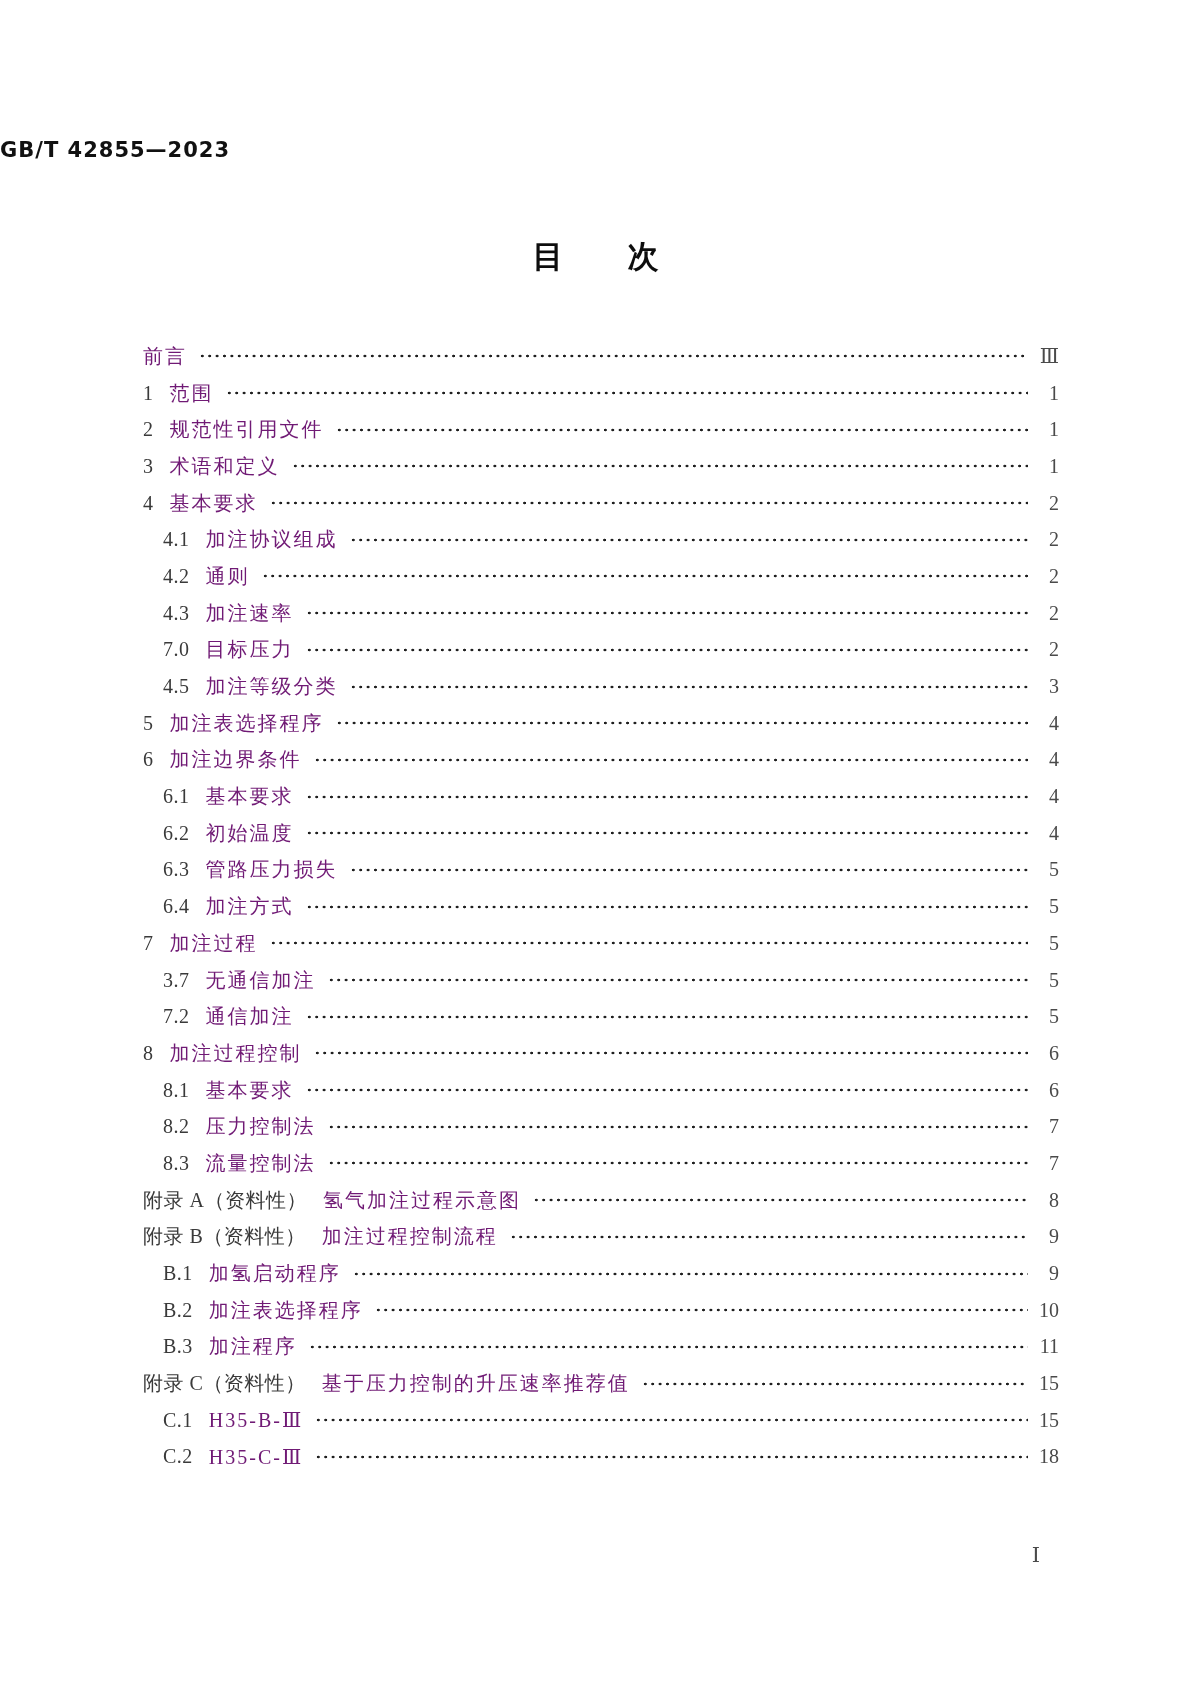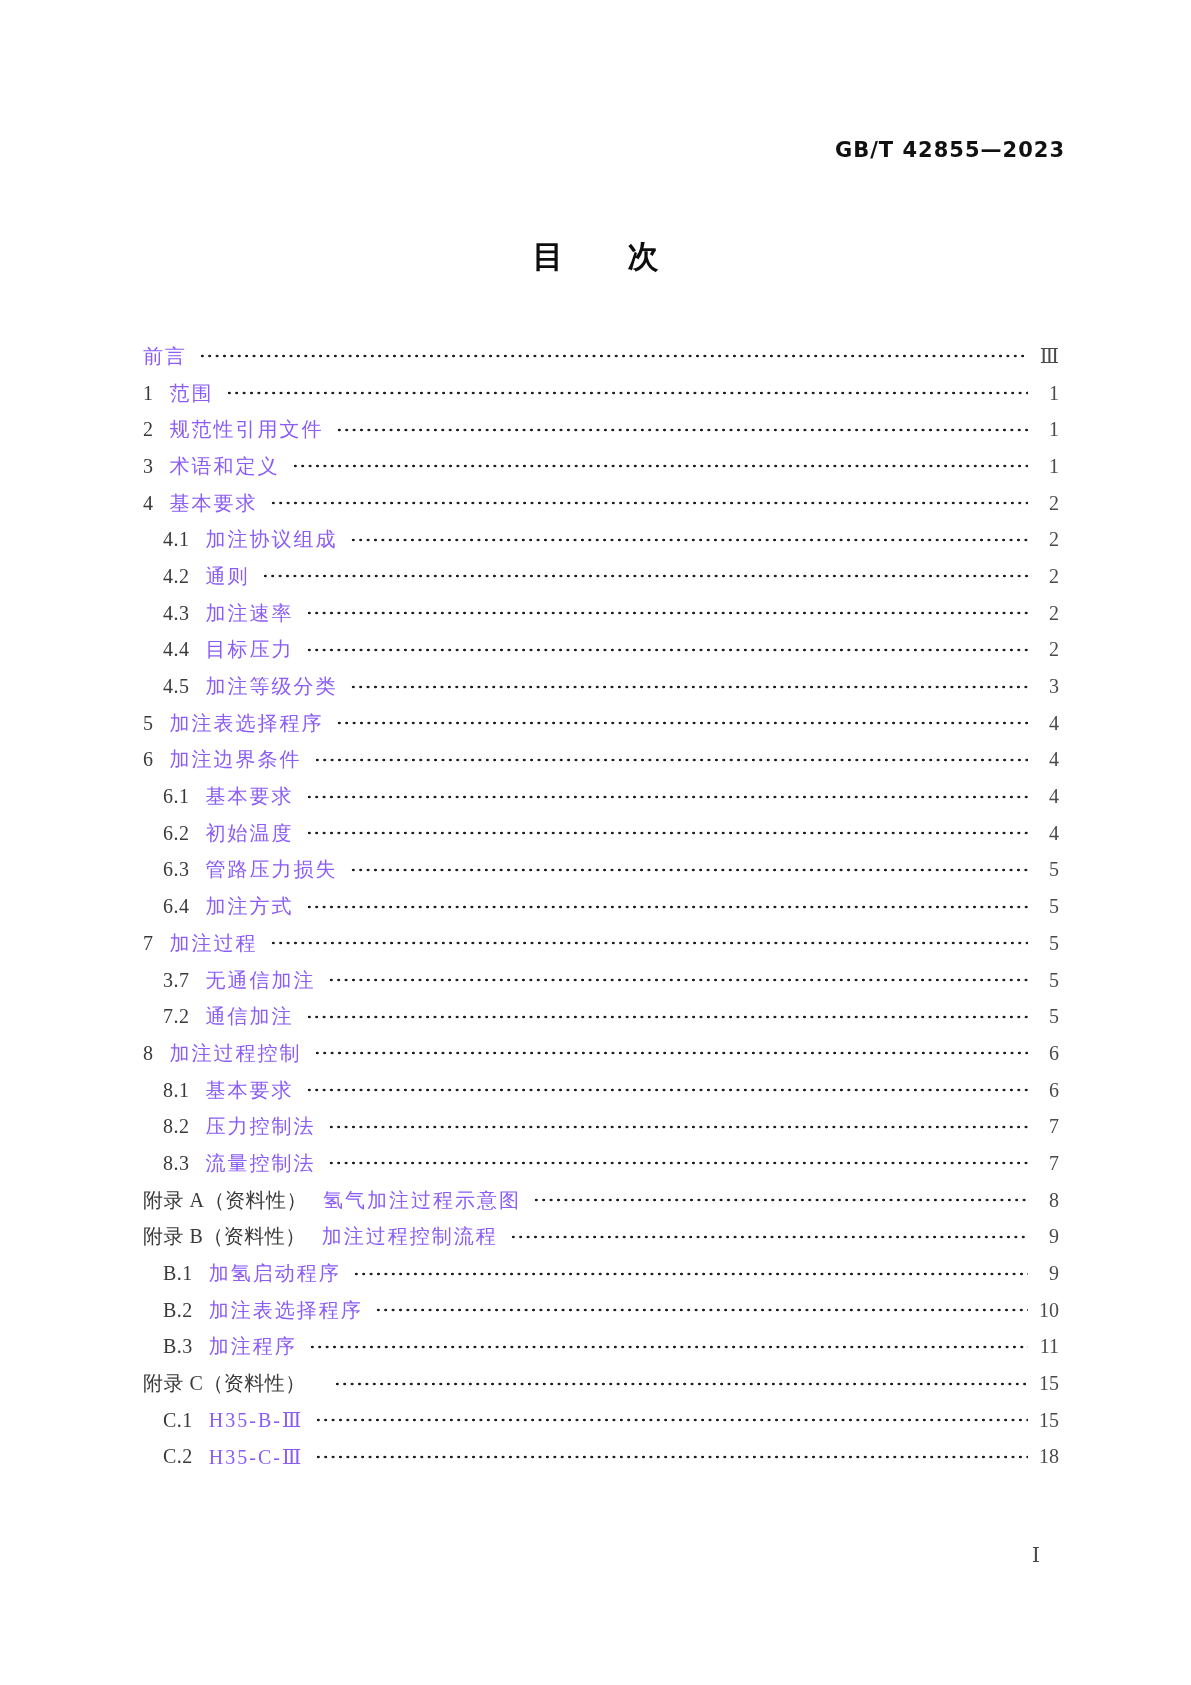--- a/index.html
+++ b/index.html
@@ -14,21 +14,20 @@
     background: #ffffff;
     font-family: "Liberation Serif", "DejaVu Serif", serif;
     color: #151515;
     overflow: hidden;
   }
   .std-number {
     position: absolute;
     top: 138px;
     left: 0;
     right: 126px;
-    text-align: right;
     font-family: "DejaVu Sans", "Liberation Sans", sans-serif;
     font-weight: bold;
     font-size: 21px;
     letter-spacing: 1px;
     color: #111111;
   }
   .doc-title {
     position: absolute;
     top: 238px;
     left: 0;
@@ -54,21 +53,21 @@
     font-size: 20px;
     white-space: nowrap;
   }
   .toc-row.lvl1 { padding-left: 20px; }
   .toc-num {
     color: #3a3a3a;
     margin-right: 16px;
     letter-spacing: 0.5px;
   }
   .toc-label {
-    color: #8b5cf6;
+    color: #701a75;
     letter-spacing: 2px;
   }
   .toc-leader {
     flex: 1;
     align-self: center;
     height: 6px;
     margin-left: 13px;
     margin-right: 9px;
     background-image: radial-gradient(circle at 2px 3px, #1f1f1f 1.35px, rgba(0,0,0,0) 1.6px);
     background-size: 7.4px 6px;
@@ -156,21 +155,21 @@
       </div>
 
       <div class="toc-row lvl1">
         <span class="toc-num">4.3</span>
         <span class="toc-label">加注速率</span>
         <span class="toc-leader"></span>
         <span class="toc-page">2</span>
       </div>
 
       <div class="toc-row lvl1">
-        <span class="toc-num">4.4</span>
+        <span class="toc-num">7.0</span>
         <span class="toc-label">目标压力</span>
         <span class="toc-leader"></span>
         <span class="toc-page">2</span>
       </div>
 
       <div class="toc-row lvl1">
         <span class="toc-num">4.5</span>
         <span class="toc-label">加注等级分类</span>
         <span class="toc-leader"></span>
         <span class="toc-page">3</span>
@@ -299,20 +298,21 @@
         <span class="toc-num">B.3</span>
         <span class="toc-label">加注程序</span>
         <span class="toc-leader"></span>
         <span class="toc-page">11</span>
       </div>
 
 
 
       <div class="toc-row">
         <span class="toc-num">附录 C（资料性）</span>
+        <span class="toc-label">基于压力控制的升压速率推荐值</span>
         <span class="toc-leader"></span>
         <span class="toc-page">15</span>
       </div>
 
       <div class="toc-row lvl1">
         <span class="toc-num">C.1</span>
         <span class="toc-label">H35-B-Ⅲ</span>
         <span class="toc-leader"></span>
         <span class="toc-page">15</span>
       </div>

